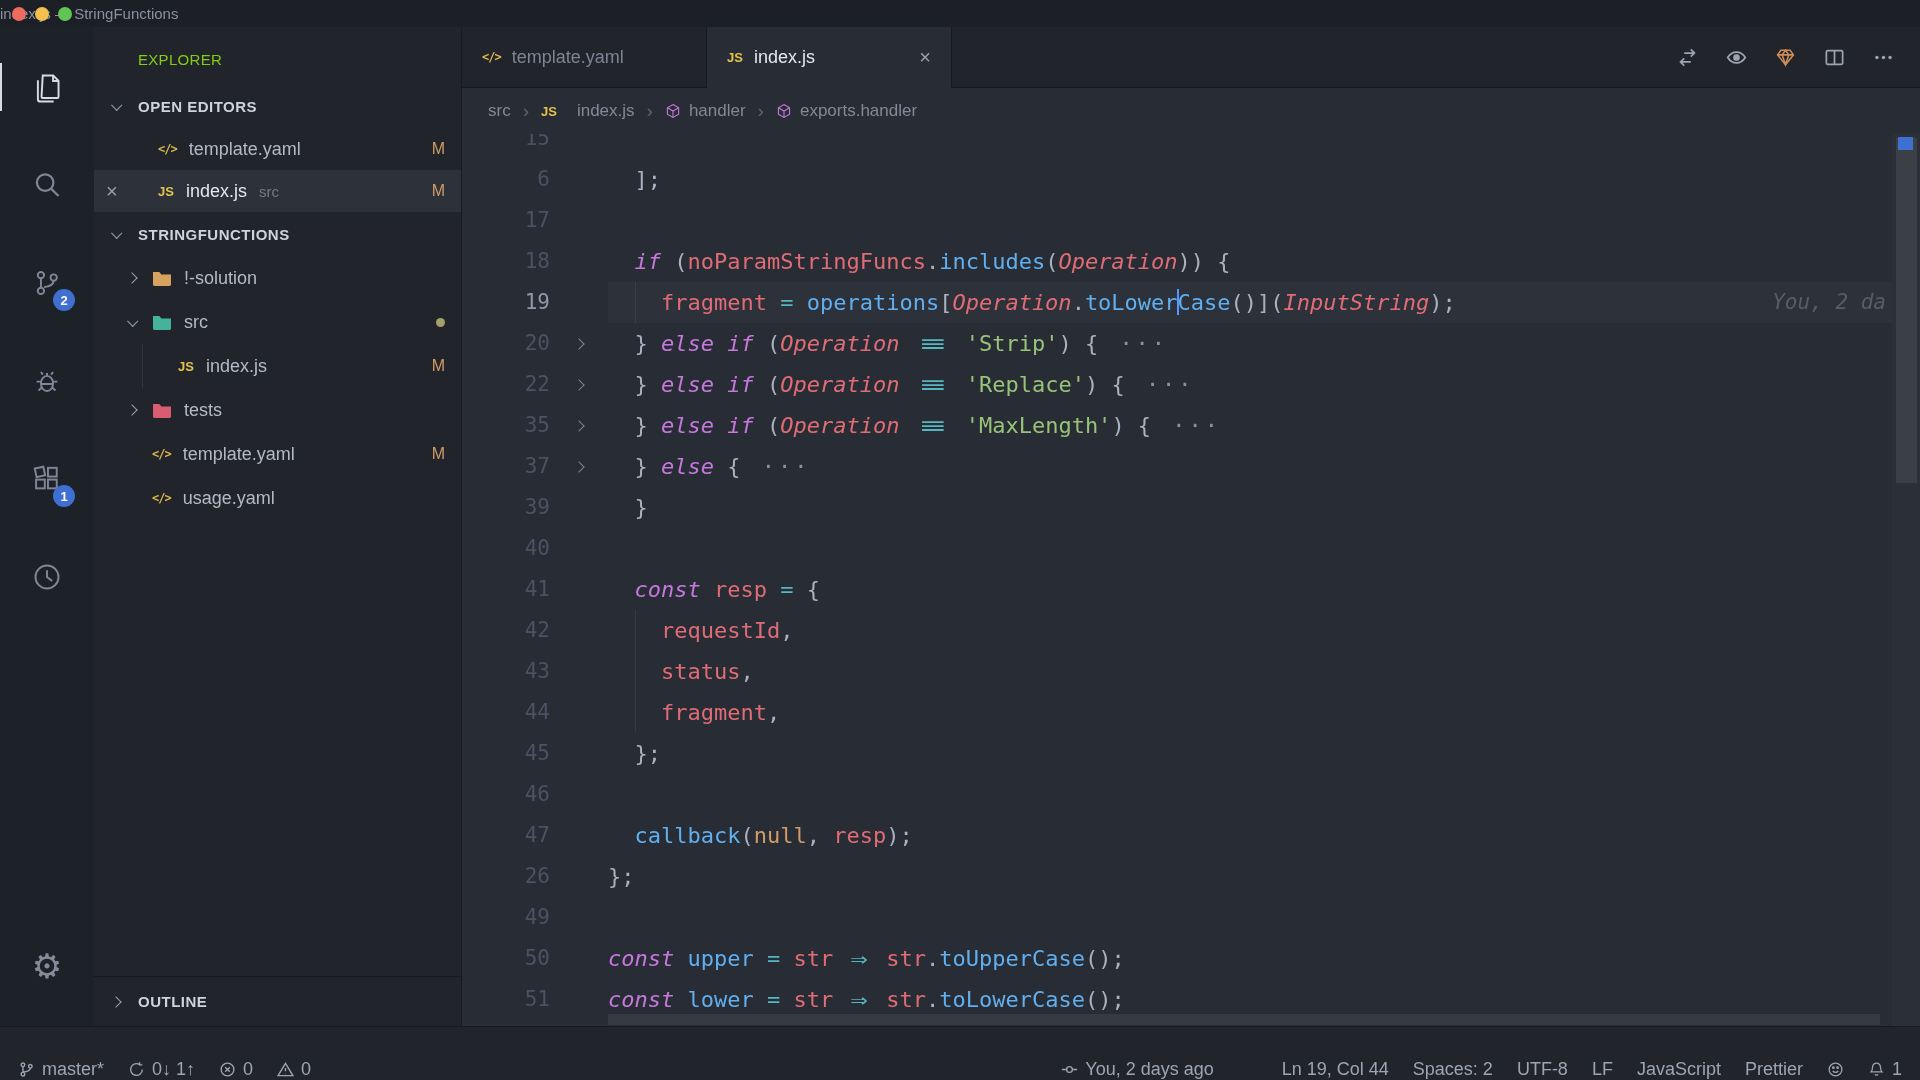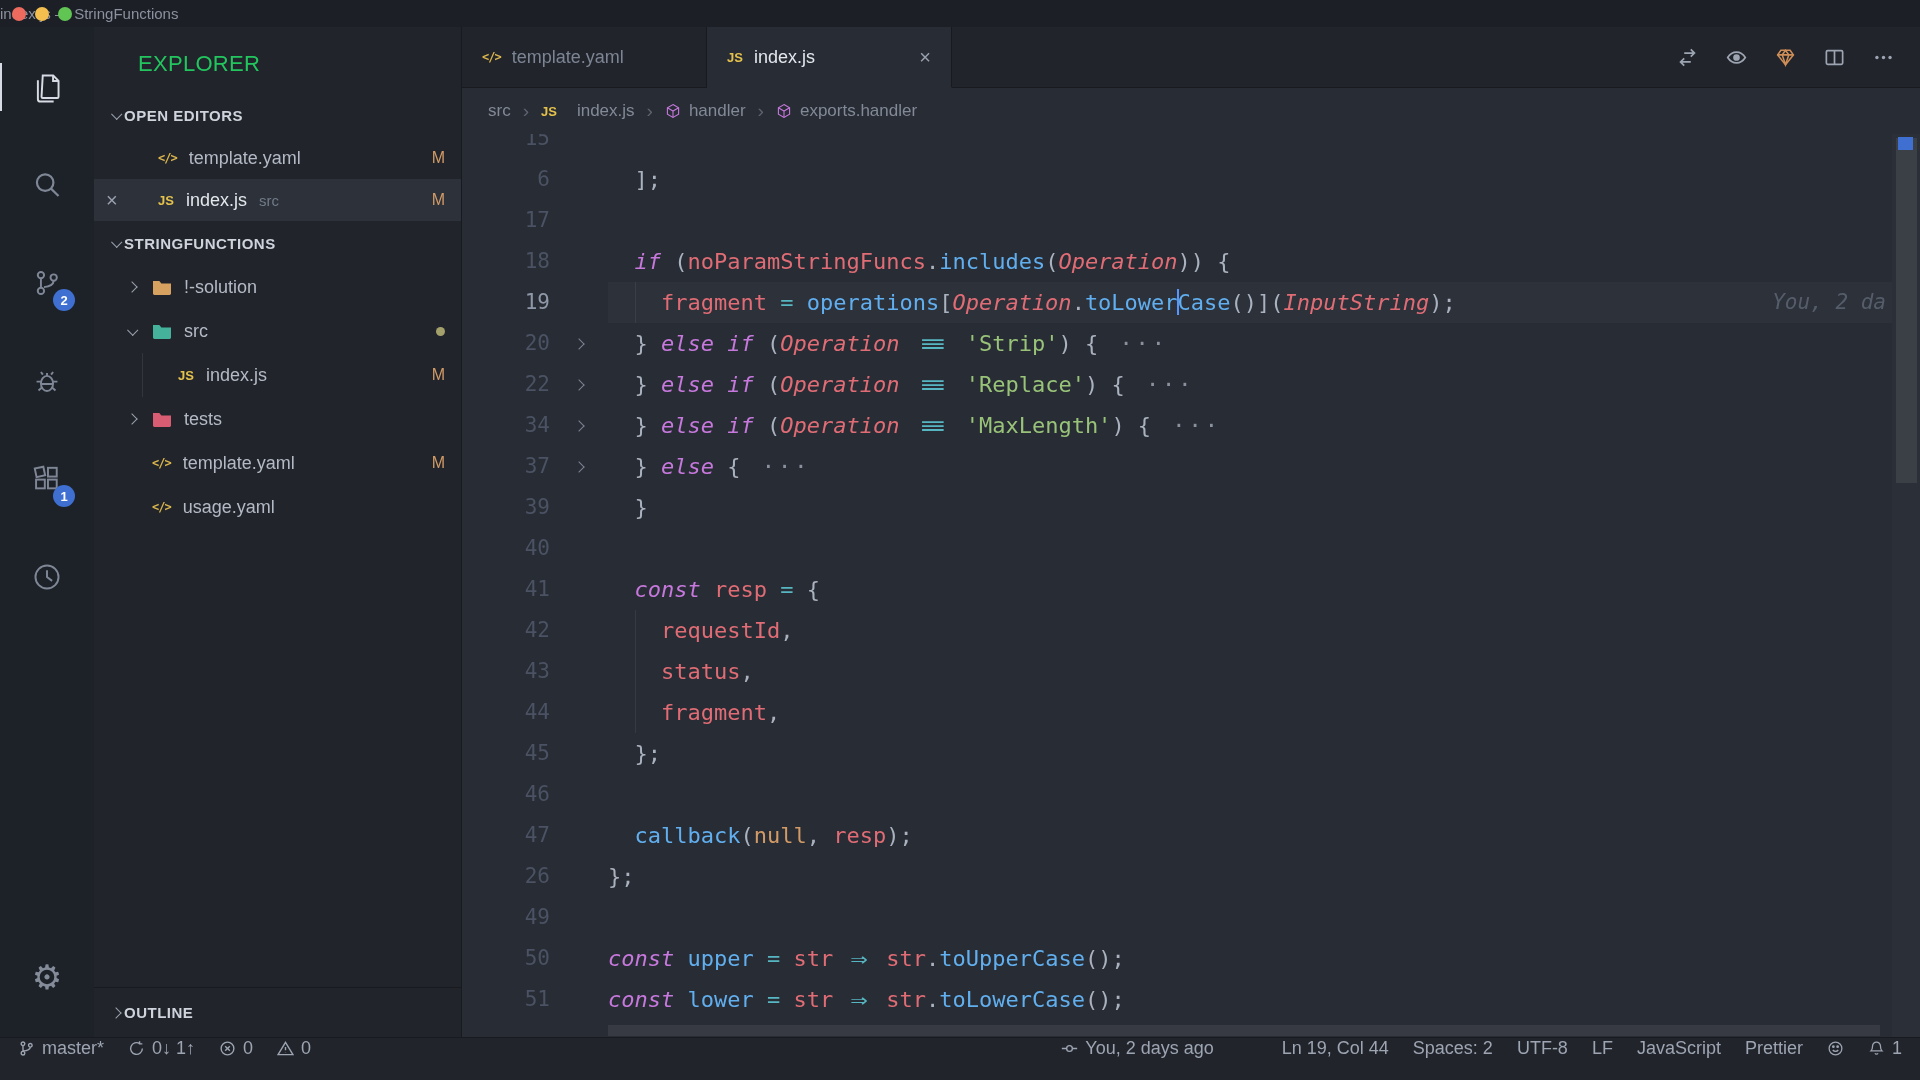--- a/index.html
+++ b/index.html
@@ -22,22 +22,22 @@
   .ab-item{width:64px;height:64px;display:flex;align-items:center;justify-content:center;color:#7f8796;position:relative;cursor:pointer}
   .ab-item svg{width:34px;height:34px;display:block}
   .ab-item.active{color:#d7dbe3}
   .ab-item.active::before{content:"";position:absolute;left:-15px;top:8px;bottom:8px;width:2px;background:#d7dbe3}
   .ab-badge{position:absolute;right:4px;bottom:4px;background:#3e6fd1;color:#fff;font-size:13px;min-width:22px;height:22px;padding:0 4px;border-radius:11px;display:flex;align-items:center;justify-content:center;font-weight:600}
   #ab-bottom{margin-top:auto;display:flex;flex-direction:column;align-items:center;padding-bottom:28px}
   .gear-glyph{font-size:34px;color:#848b99;line-height:1}
 
   
   .sidebar{width:368px;background:#21252b;border-right:1px solid #181a1f;display:flex;flex-direction:column;flex:none;min-height:0}
-  .sb-title{padding:24px 0 16px 44px;font-size:22px;color:#22c55e;letter-spacing:.3px}
-  .section-header{height:44px;display:flex;align-items:center;gap:4px;padding-left:18px;font-size:15px;font-weight:700;color:#ced3dc;letter-spacing:.5px;cursor:pointer;flex:none}
+  .sb-title{padding:24px 0 16px 44px;font-size:15px;color:#84cc16;letter-spacing:.3px}
+  .section-header{height:44px;display:flex;align-items:center;gap:18px;padding-left:18px;font-size:15px;font-weight:700;color:#ced3dc;letter-spacing:.5px;cursor:pointer;flex:none}
   .section-header.outline{margin-top:auto;border-top:1px solid #181a1f;height:50px}
   .chev{width:8px;height:8px;border-right:1.7px solid #9aa1ae;border-bottom:1.7px solid #9aa1ae;display:inline-block;flex:none}
   .chev.d{transform:rotate(45deg) translateY(-1px)}
   .chev.r{transform:rotate(-45deg)}
   .oe-row{height:42px;display:flex;align-items:center;font-size:18px;color:#b4bac5;padding:0 16px 0 12px;cursor:pointer}
   .oe-row.active{background:#2c313a;color:#e4e7ec}
   .oe-close{width:26px;font-size:20px;color:#9aa1ae;flex:none;cursor:pointer}
   .oe-spacer{width:26px;flex:none}
   .fi{flex:none;margin-right:12px;display:inline-flex;align-items:center}
   .oe-row .fi{margin-left:26px}
@@ -92,21 +92,21 @@
   .lig2{width:2ch;transform:scaleX(1.3)}
   .cursor{display:inline-block;width:2px;height:26px;background:#5896ff;vertical-align:-5px;margin:0 -1px}
   .blame{position:absolute;right:34px;top:0;color:#565d6a;font-style:italic;font-size:21px;white-space:nowrap}
   .vscroll{position:absolute;top:0;right:0;width:28px;bottom:0;background:rgba(255,255,255,.015)}
   .vthumb{position:absolute;top:4px;right:3px;width:21px;height:345px;background:rgba(255,255,255,.08)}
   .cursor-marker{position:absolute;top:3px;left:6px;width:15px;height:13px;background:#3e6fd1}
   .hscroll{position:absolute;left:146px;right:28px;bottom:0;height:13px}
   .hthumb{position:absolute;left:0;right:12px;top:1px;bottom:1px;background:rgba(255,255,255,.07)}
 
   
-  .statusbar{height:43px;background:#21252b;border-top:1px solid #181a1f;display:flex;align-items:flex-start;padding:0 18px;font-size:18px;color:#9da4b2;flex:none}
+  .statusbar{height:54px;background:#21252b;border-top:1px solid #181a1f;display:flex;align-items:flex-end;padding:0 18px;font-size:18px;color:#9da4b2;flex:none}
   .sb-left{display:flex;align-items:center;gap:24px}
   .sb-right{margin-left:auto;display:flex;align-items:center;gap:24px}
   .sb-item{display:flex;align-items:center;gap:7px;cursor:pointer;white-space:nowrap}
   .sb-item svg{width:17px;height:17px;display:block}
   .sb-item.wide{margin-right:44px}
 </style>
 </head>
 <body>
 
 <div class="window">
@@ -404,21 +404,21 @@
               <div class="gutter">
                 <div class="ln">22</div>
                 <div class="fold">
                   <span class="chev r"></span>
                 </div>
               </div>
               <div class="code-text"><span class="tk">  } </span><span class="tk tk-kw">else</span><span class="tk"> </span><span class="tk tk-kw">if</span><span class="tk"> (</span><span class="tk tk-param">Operation</span><span class="tk"> </span><span class="tk tk-lig lig3">≡</span><span class="tk"> </span><span class="tk tk-str">'Replace'</span><span class="tk">) { </span><span class="tk tk-fold">···</span></div>
             </div>
             <div class="code-line">
               <div class="gutter">
-                <div class="ln">34</div>
+                <div class="ln">35</div>
                 <div class="fold">
                   <span class="chev r"></span>
                 </div>
               </div>
               <div class="code-text"><span class="tk">  } </span><span class="tk tk-kw">else</span><span class="tk"> </span><span class="tk tk-kw">if</span><span class="tk"> (</span><span class="tk tk-param">Operation</span><span class="tk"> </span><span class="tk tk-lig lig3">≡</span><span class="tk"> </span><span class="tk tk-str">'MaxLength'</span><span class="tk">) { </span><span class="tk tk-fold">···</span></div>
             </div>
             <div class="code-line">
               <div class="gutter">
                 <div class="ln">37</div>
                 <div class="fold">

